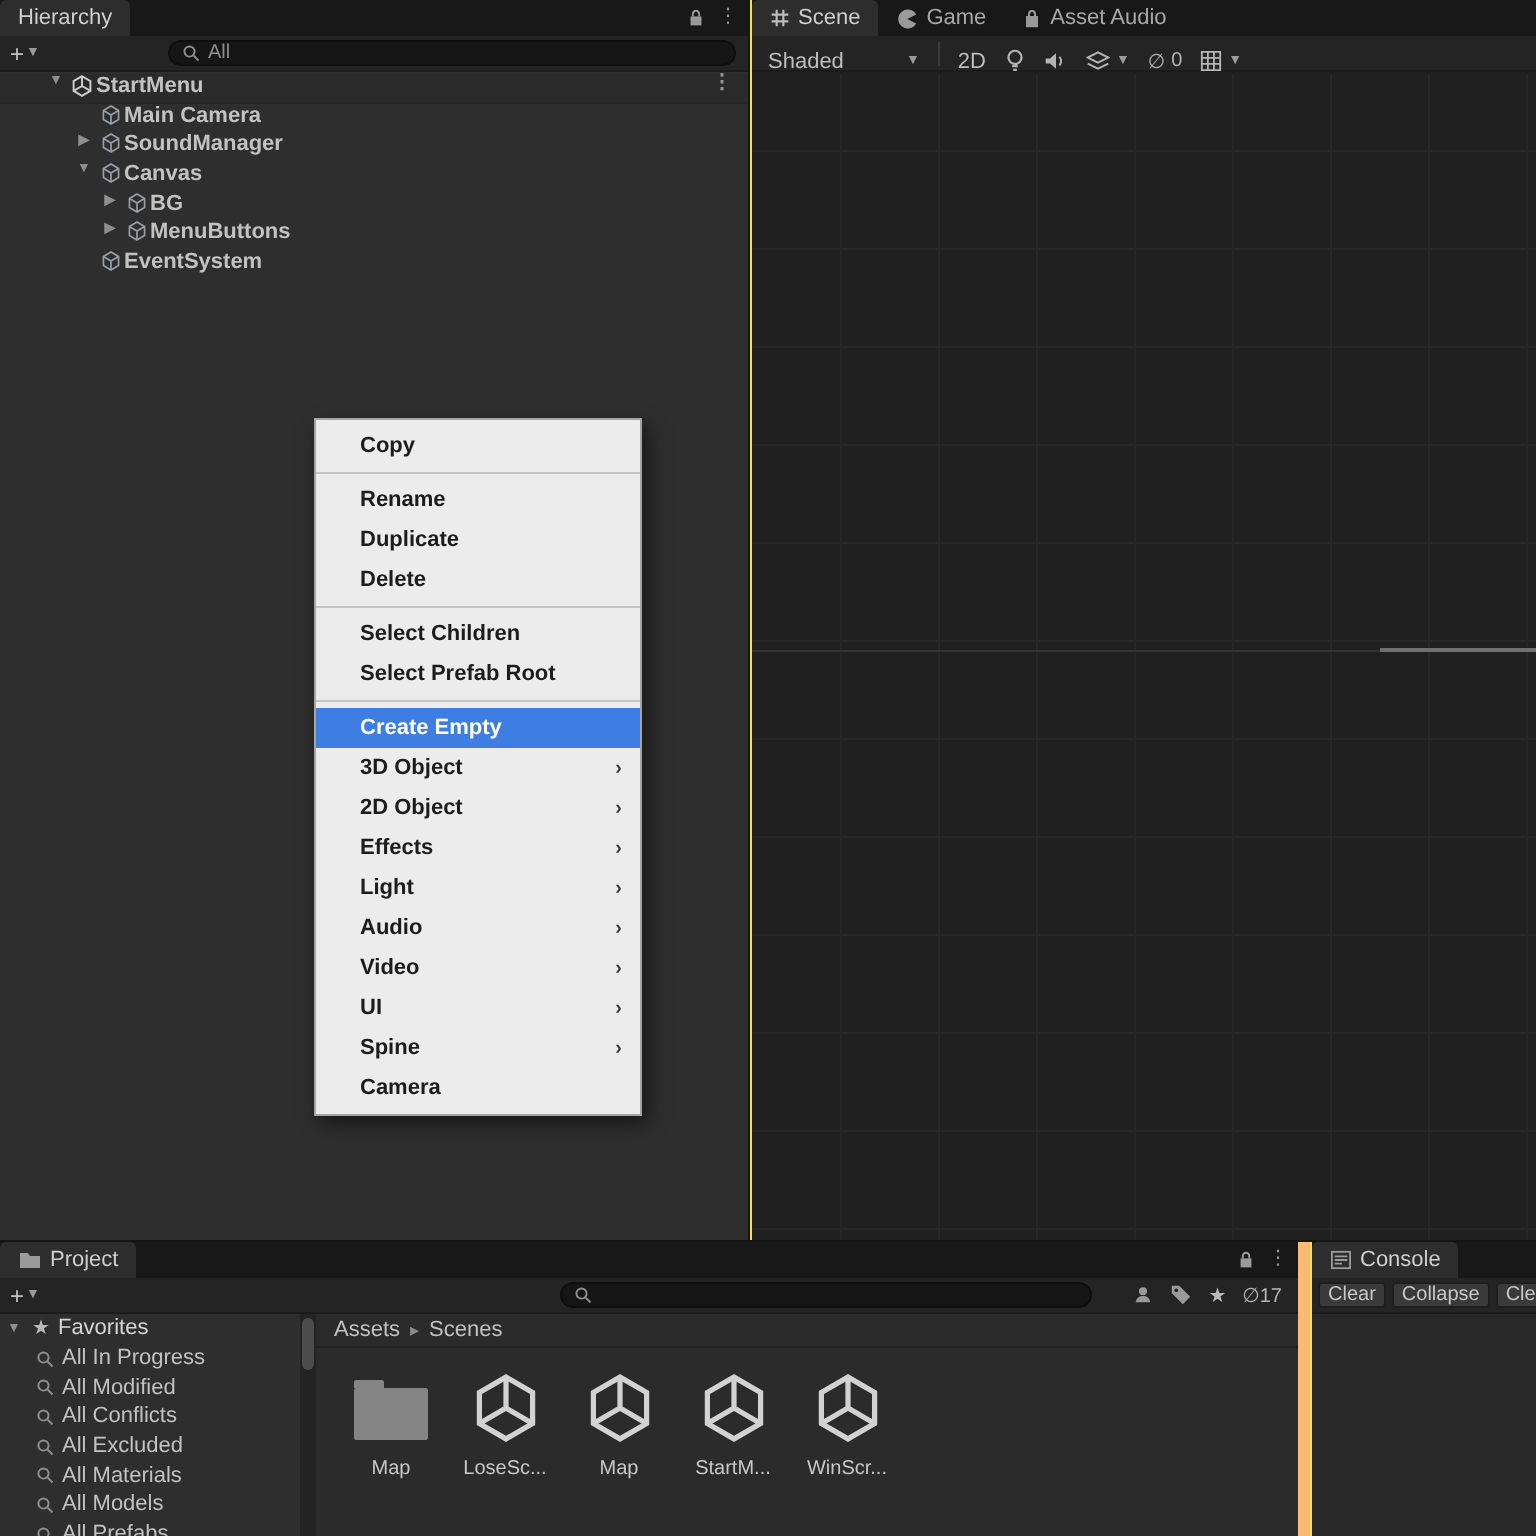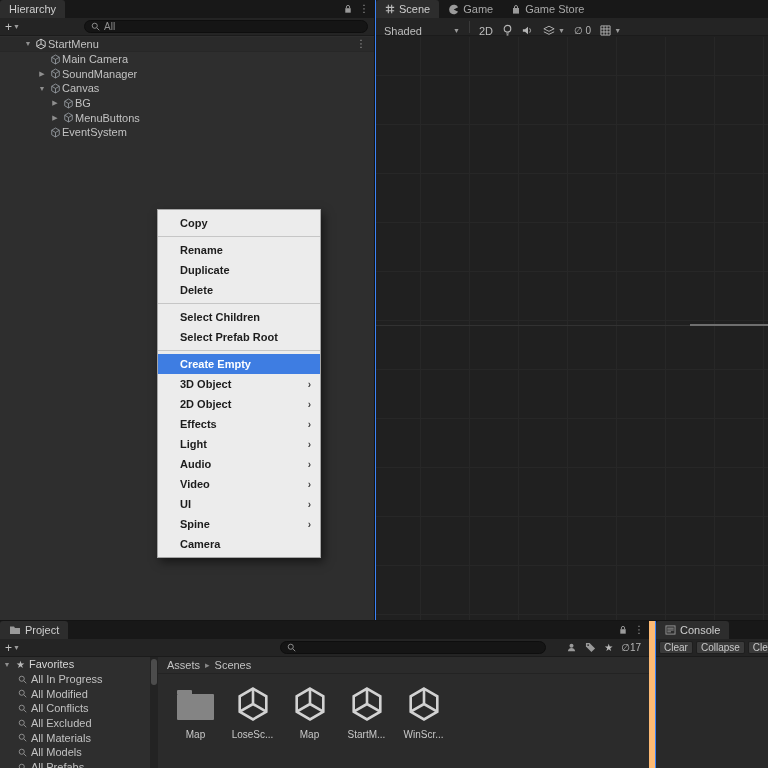--- a/index.html
+++ b/index.html
@@ -1,18 +1,18 @@
 <!DOCTYPE html>
 <html><head>
 <meta charset="utf-8">
 <style>
   * { margin:0; padding:0; box-sizing:border-box; }
   html,body { width:768px; height:768px; background:#1d1d1d; overflow:hidden;
               font-family:"Liberation Sans", sans-serif; }
-  #stage { position:relative; width:768px; height:768px; background:#3b82f6; }
+  #stage { position:relative; width:768px; height:768px; background:#fde047; }
 
   .panel { position:absolute; overflow:hidden; }
   #hierarchy-panel { left:0; top:0; width:375px; height:620px; background:#2e2e2e; border-right:1px solid #141414; }
   #scene-panel     { left:376px; top:0; width:392px; height:620px; background:#202020; }
   #project-panel   { left:0; top:621px; width:655px; height:147px; background:#2e2e2e; border-right:6px solid #fdba74; }
   #console-panel   { left:656px; top:621px; width:112px; height:147px; background:#292929; }
   .hdivider { position:absolute; left:0; top:620px; width:768px; height:1px; background:#141414; }
 
   .tabstrip { height:18px; background:#181818; display:flex; align-items:stretch; position:relative; }
   .tab { display:flex; align-items:center; gap:4px; padding:0 9px; font-size:11px; color:#a8a8a8; white-space:nowrap; }
@@ -22,21 +22,21 @@
 
   .toolbar { height:18px; background:#242424; border-bottom:1px solid #1b1b1b; position:relative; display:flex; align-items:center; }
   .plusbtn { display:flex; align-items:center; padding:0 5px; color:#c2c2c2; font-size:12px; gap:1px; }
   .caret { font-size:7px; color:#9a9a9a; }
   .search { position:absolute; top:2px; height:13px; background:#151515; border:1px solid #0e0e0e;
             border-radius:8px; display:flex; align-items:center; gap:4px; padding:0 6px;
             color:#8f8f8f; font-size:10px; }
 
   
   .tree { position:absolute; top:37px; left:0; right:0; bottom:0; }
-  .h-row { height:14.7px; display:flex; align-items:center; font-size:11px; color:#c2c2c2; }
+  .h-row { height:14.7px; display:flex; align-items:flex-start; font-size:11px; color:#c2c2c2;font-weight:bold; }
   .h-row .tri { width:12px; text-align:center; color:#8f8f8f; font-size:7px; flex:none; }
   .h-row .oicon { width:14px; display:flex; justify-content:center; flex:none; }
   .d1 { padding-left:22px; } .d2 { padding-left:36px; } .d3 { padding-left:49px; }
   .scene-row { background:#2a2a2a; border-bottom:1px solid #272727; position:relative; }
   .scene-row .kebab { position:absolute; right:8px; }
   .h-row.disabled { opacity:.42; }
 
   
   #context-menu { position:absolute; left:157px; top:209px; width:164px; background:#ececec;
                   border:1px solid #a5a5a5; box-shadow:3px 4px 9px rgba(0,0,0,.5);
@@ -223,21 +223,21 @@
         </span>
         <span>Game</span>
       </div>
       <div class="tab">
         <span class="icon">
           <svg width="10" height="11" viewBox="0 0 10 11">
               <path d="M3.5 4V3a1.5 1.5 0 0 1 3 0v1" fill="none" stroke="#9a9a9a" stroke-width="1"></path>
               <rect x="2" y="4" width="6" height="5.6" fill="#9a9a9a"></rect>
             </svg>
         </span>
-        <span>Game Store</span>
+        <span>Asset Audio</span>
       </div>
     </div>
 
     <div class="toolbar" id="scene-toolbar">
       <div class="tool-item">
         <span>Shaded</span>
         <span class="caret" style="margin-left:28px">▼</span>
       </div>
       <div class="vsep"></div>
       <div class="tool-item">

